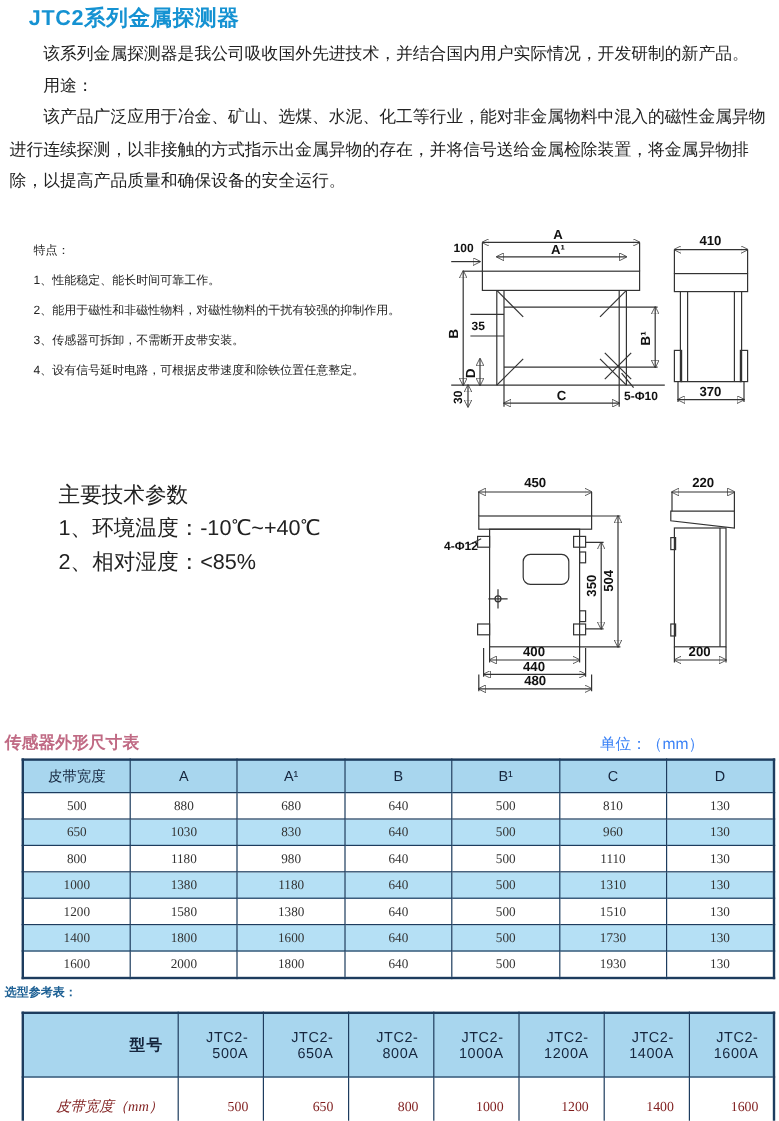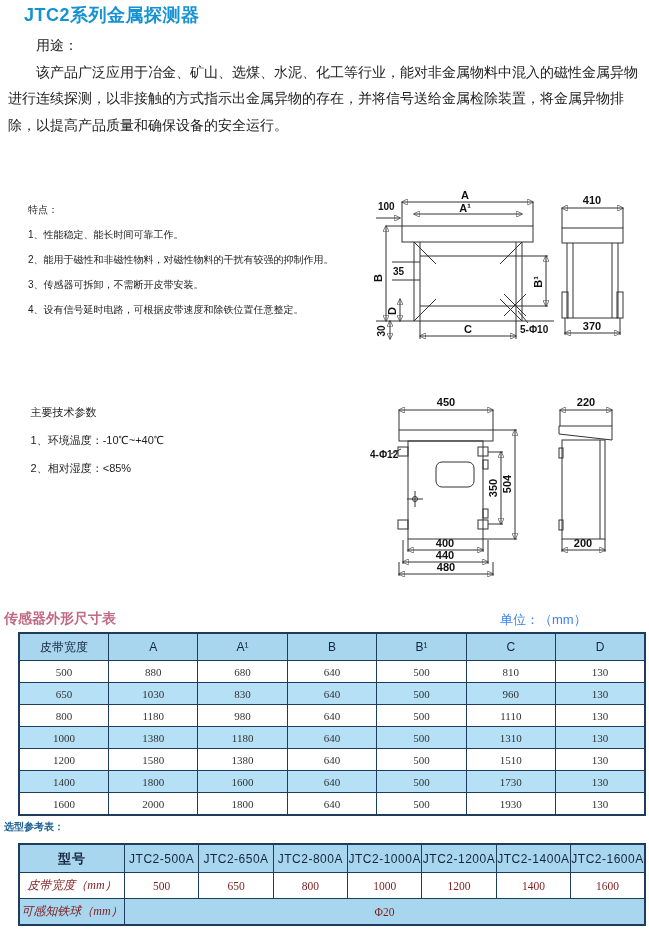--- a/index.html
+++ b/index.html
@@ -7,21 +7,21 @@
   .abs{position:absolute;}
   
   #page-title{left:24px;top:3px;font-family:"Liberation Sans",sans-serif;font-weight:800;font-size:18px;color:var(--title-blue,#1592D2);letter-spacing:.5px;}
   
   #intro-block{left:8px;top:33px;width:636px;font-size:14px;line-height:26.5px;}
   #intro-block p{margin:0;text-indent:2em;}
   
   #features-block{left:2px;top:197px;width:372px;font-family:"Liberation Sans",sans-serif;font-size:10px;line-height:25px;}
   #features-block p{margin:0;text-indent:2.6em;}
   
-  #params-block{left:2px;top:398px;width:372px;font-family:"Liberation Sans",sans-serif;font-size:11px;line-height:28px;}
+  #params-block{left:2px;top:398px;width:372px;font-family:"Liberation Sans",sans-serif;font-size:18px;line-height:28px;}
   #params-block p{margin:0;text-indent:2.6em;}
   
   #drawing1{left:370px;top:190px;}
   #drawing2{left:370px;top:392px;}
   svg{display:block;}
   svg line,svg rect,svg path,svg polygon,svg circle{stroke:#333;stroke-width:1;fill:none;}
   svg text{font-family:"Liberation Sans",sans-serif;font-size:11px;font-weight:700;fill:#111;stroke:none;}
   svg text.sm{font-size:10px;}
   
   #t1-title{left:4px;top:610px;font-family:"Liberation Sans",sans-serif;font-weight:700;font-size:14px;color:var(--table1-title-color,#C06A84);}
@@ -29,34 +29,35 @@
   table{border-collapse:collapse;table-layout:fixed;}
   #dimension-table{left:18px;top:632px;width:628px;border:2px solid var(--table-border,#1d3c5e);}
   #dimension-table th,#dimension-table td{border:1px solid var(--table-border,#1d3c5e);text-align:center;padding:0;}
   #dimension-table th{height:26px;background:var(--table-header-bg,#A8D6EE);font-family:"Liberation Sans",sans-serif;font-size:12px;font-weight:400;color:#15253d;}
   #dimension-table td{height:21px;font-family:"Liberation Serif",serif;font-size:11px;color:#333;}
   #dimension-table tr.hl td{background:var(--table-alt-row-bg,#B5E0F5);}
   #dimension-table .c0{width:88px;}
   
   #t2-title{left:4px;top:820px;font-family:"Liberation Sans",sans-serif;font-weight:700;font-size:10px;color:var(--table2-title-color,#1D6094);}
   #selection-table{left:18px;top:843px;width:628px;border:2px solid var(--table-border,#1d3c5e);}
-  #selection-table th,#selection-table td{border:1px solid var(--table-border,#1d3c5e);text-align:center;padding:0;}
+  #selection-table th,#selection-table td{border:1px solid var(--table-border,#1d3c5e);text-align:right;padding:12px;}
   #selection-table th{height:27px;background:var(--table-header-bg,#A8D6EE);font-family:"Liberation Sans",sans-serif;font-size:12px;font-weight:400;color:#15253d;letter-spacing:.5px;}
   #selection-table th.first{font-weight:700;font-size:13px;letter-spacing:1px;}
   #selection-table td{height:25px;font-family:Liberation Serif, serif;font-size:11.5px;color:#7f1d1d;}
   #selection-table td.row-label{font-style:italic;font-size:12px;}
   #selection-table tr.hl td{background:var(--table-header-bg,#A8D6EE);}
   #selection-table .c0{width:104px;}
 </style>
 </head>
 <body>
 
 <div class="abs" id="page-title">JTC2系列金属探测器</div>
 
 <div class="abs" id="intro-block">
+  <p>该系列金属探测器是我公司吸收国外先进技术，并结合国内用户实际情况，开发研制的新产品。</p>
   <p>用途：</p>
   <p>该产品广泛应用于冶金、矿山、选煤、水泥、化工等行业，能对非金属物料中混入的磁性金属异物进行连续探测，以非接触的方式指示出金属异物的存在，并将信号送给金属检除装置，将金属异物排除，以提高产品质量和确保设备的安全运行。</p>
 </div>
 
 <div class="abs" id="features-block">
   <p>特点：</p>
   <p>1、性能稳定、能长时间可靠工作。</p>
   <p>2、能用于磁性和非磁性物料，对磁性物料的干扰有较强的抑制作用。</p>
   <p>3、传感器可拆卸，不需断开皮带安装。</p>
   <p>4、设有信号延时电路，可根据皮带速度和除铁位置任意整定。</p>

